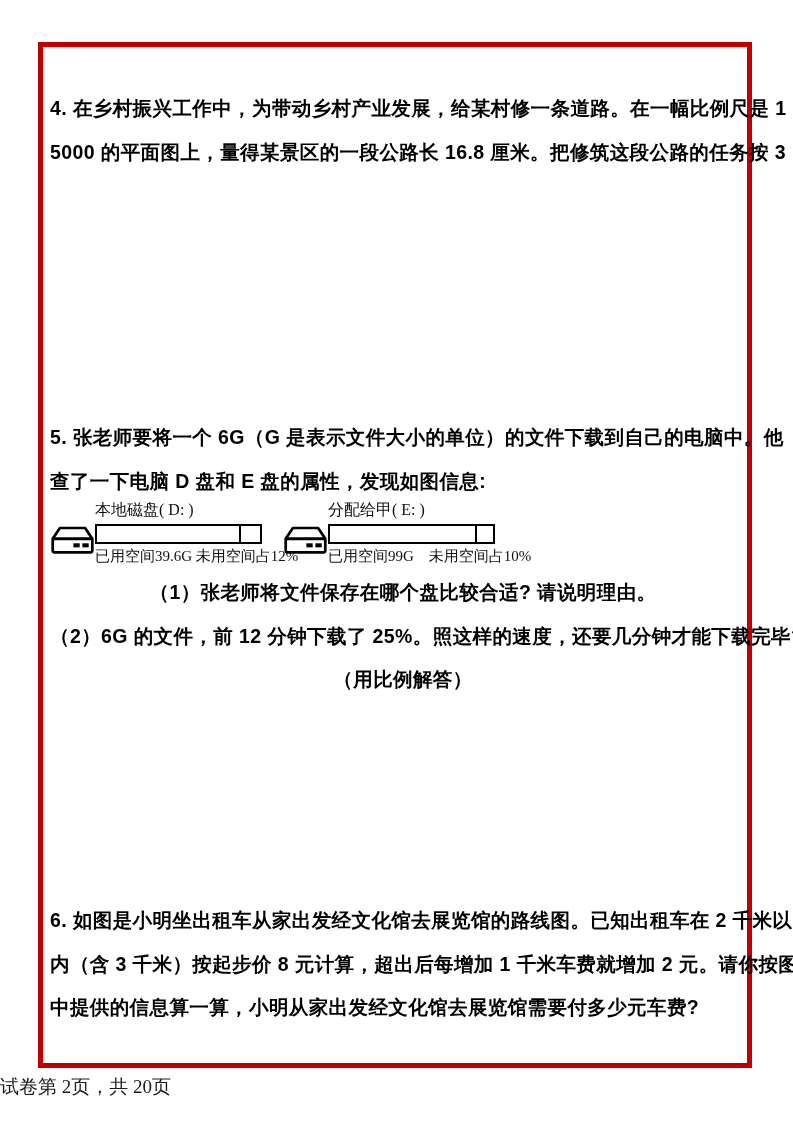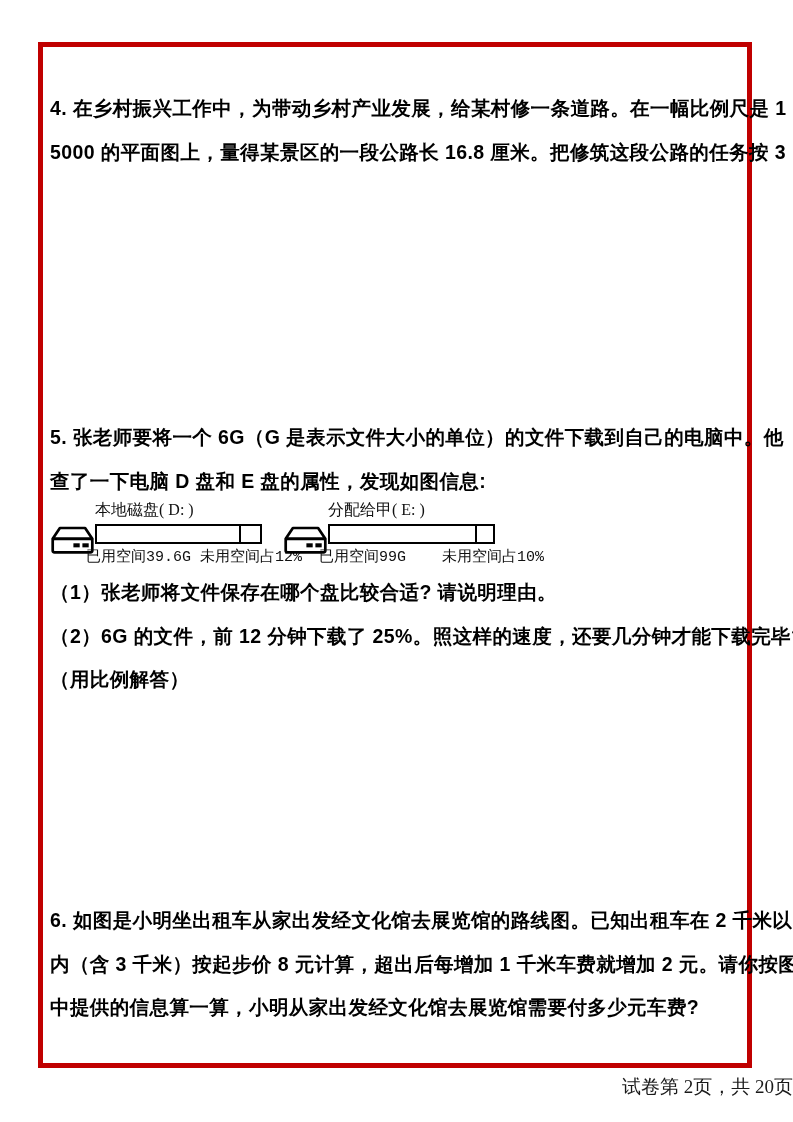--- a/index.html
+++ b/index.html
@@ -67,31 +67,31 @@
     background: #fff;
   }
   .disk-bar-divider {
     position: absolute;
     top: 0; height: 100%;
     width: 2px;
     background: #000;
   }
   .disk-caption {
     position: absolute;
-    left: 36px; top: 47px;
-    font-family: Liberation Mono, monospace;
+    left: 45px; top: 47px;
+    font-family: Liberation Serif, serif;
     font-size: 15px;
     white-space: pre;
     color: #111;
   }
   .footer {
     position: absolute;
     left: 0; top: 1074px;
     width: 793px;
-    text-align: right;
+    text-align: left;
     font-family: "Liberation Serif", serif;
     font-size: 19px;
     color: #1a1a1a;
   }
 </style>
 </head>
 <body>
 
 <div class="frame"></div>
 
@@ -130,21 +130,21 @@
       <rect x="36" y="20" width="7" height="4.5" fill="#000"></rect>
     </svg>
     <div class="disk-bar">
       <div class="disk-bar-divider" style="left: 89%;"></div>
     </div>
     <div class="disk-caption">已用空间99G    未用空间占10%</div>
   </div>
 
 </div>
 
-<div class="para" style="top: 571px;">
+<div class="para" style="top: 571px; text-align: center;">
   <div class="q-line">（1）张老师将文件保存在哪个盘比较合适? 请说明理由。</div>
   <div class="q-line">（2）6G 的文件，前 12 分钟下载了 25%。照这样的速度，还要几分钟才能下载完毕?</div>
   <div class="q-line">（用比例解答）</div>
 </div>
 
 <div class="para" style="top: 899px;">
   <div class="q-line">6. 如图是小明坐出租车从家出发经文化馆去展览馆的路线图。已知出租车在 2 千米以</div>
   <div class="q-line">内（含 3 千米）按起步价 8 元计算，超出后每增加 1 千米车费就增加 2 元。请你按图</div>
   <div class="q-line">中提供的信息算一算，小明从家出发经文化馆去展览馆需要付多少元车费?</div>
 </div>

